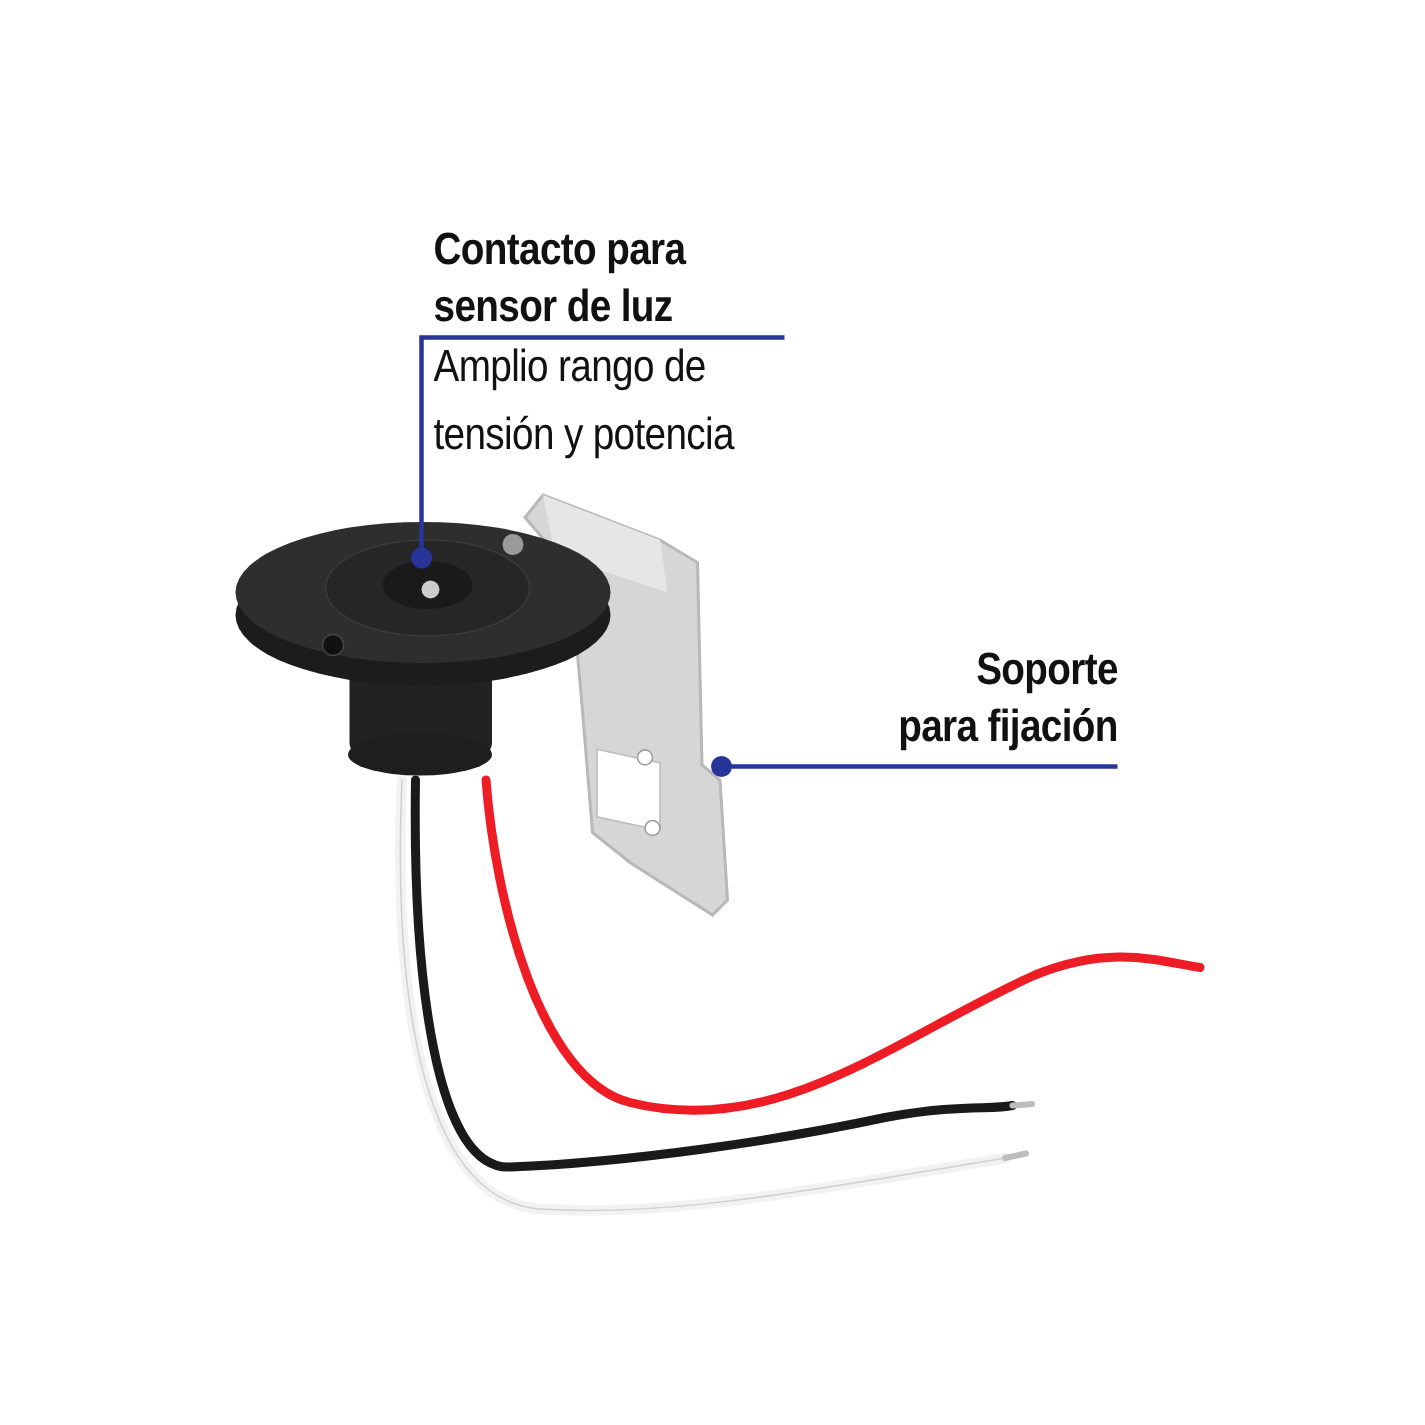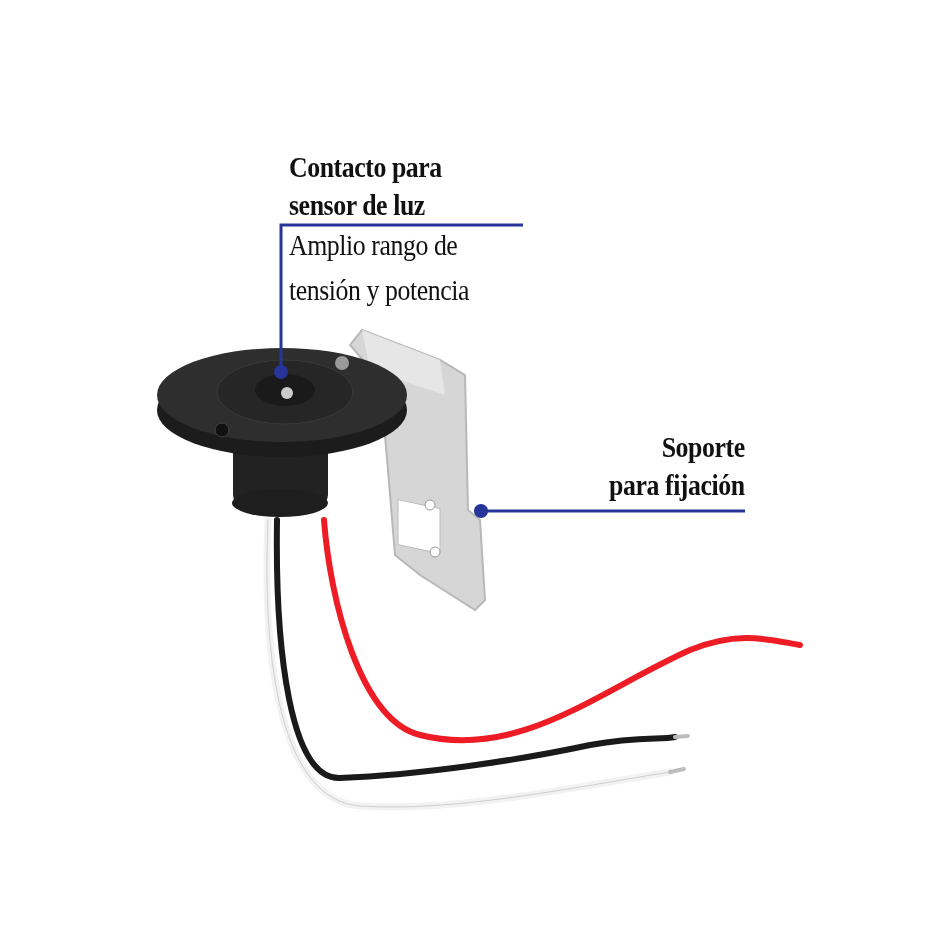--- a/index.html
+++ b/index.html
@@ -1,16 +1,16 @@
 <!DOCTYPE html>
 <html><head>
 <meta charset="utf-8">
 <style>
   html, body { margin:0; padding:0; background:#ffffff; }
-  #stage { position:relative; width:950px; height:839px; overflow:hidden; background:#ffffff; font-family:Liberation Serif, serif; }
+  #stage { position:relative; width:950px; height:839px; overflow:hidden; background:#ffffff; font-family:Liberation Sans, sans-serif; }
   .label { position:absolute; color:#111111; letter-spacing:-0.5px; }
   .title { font-weight:bold; font-size:30px; line-height:38px; transform:scaleX(0.86); transform-origin:left top; }
   .sub { font-size:30px; line-height:45px; transform:scaleX(0.86); transform-origin:left top; }
   .title-r { font-weight:bold; font-size:30px; line-height:38px; transform:scaleX(0.86); transform-origin:right top; text-align:right; }
   svg { position:absolute; left:0; top:0; }
 </style>
 </head>
 <body>
 
 <div id="stage">

